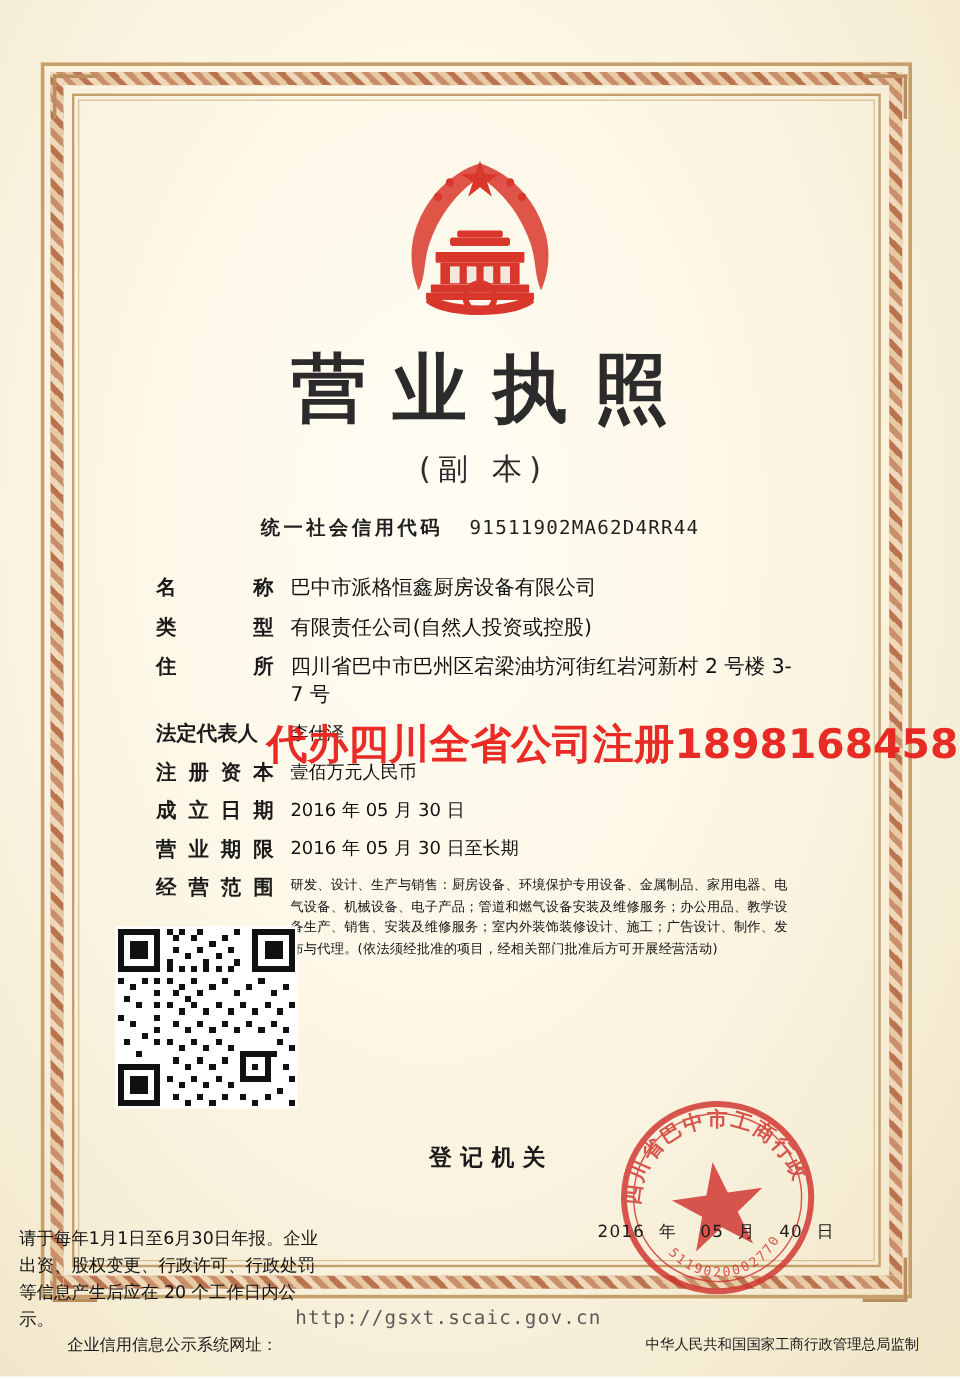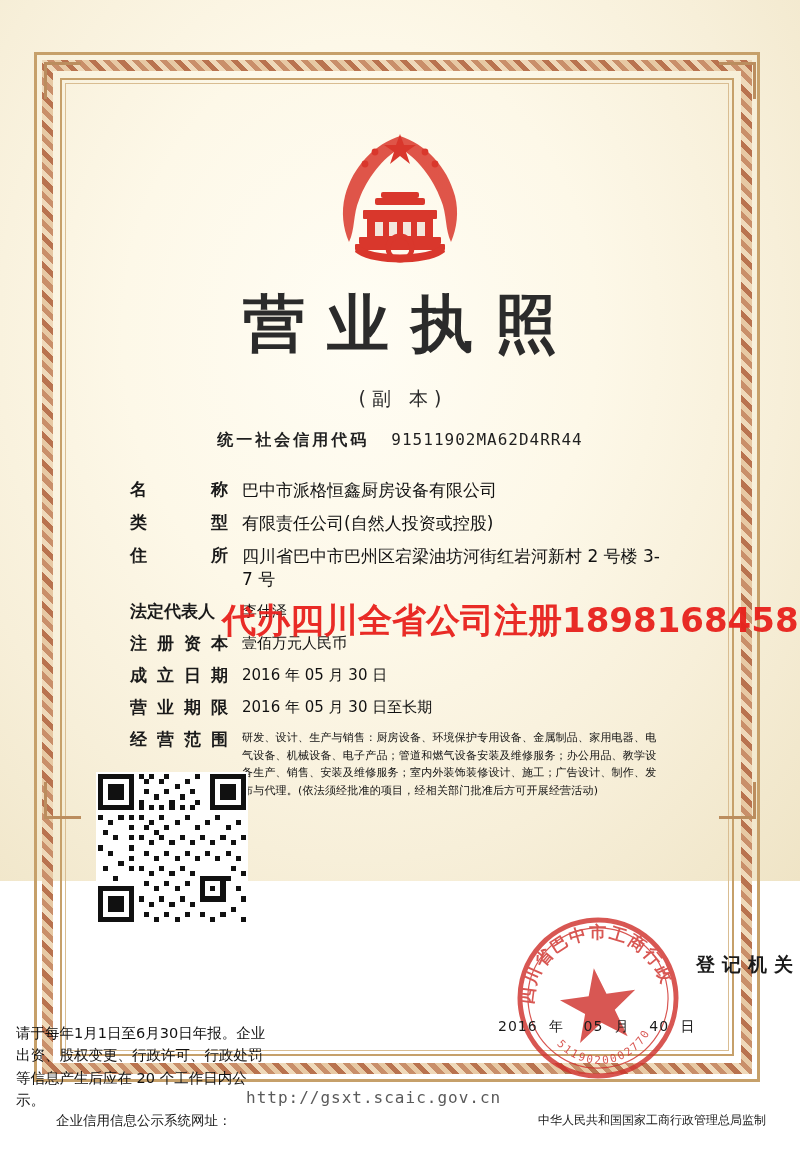--- a/index.html
+++ b/index.html
@@ -12,21 +12,21 @@
     height: 1149px;
     font-family: "Liberation Serif", serif;
     overflow: hidden;
     position: relative;
   }
 
   .license {
     position: absolute;
     left: 0; top: 0;
     width: 800px;
-    height: 881px;
+    height: 1147px;
     background:
       radial-gradient(ellipse at 45% 38%, #fffdf4 0%, #fdf8e8 38%, #f7efd9 68%, #efe4c6 100%);
   }
 
   
   .frame-outer {
     position: absolute;
     left: 34px; top: 52px;
     width: 726px; height: 1030px;
     border: 3px solid #c6a06a;
@@ -89,25 +89,25 @@
     text-align: center;
     font-family: "DejaVu Sans", sans-serif;
     font-weight: bold;
     font-size: 62px;
     letter-spacing: 22px;
     text-indent: 22px;
     color: #2b2b2b;
   }
   .subtitle {
     position: absolute;
-    top: 386px;
+    top: 374px;
     left: 0; right: 0;
     text-align: center;
     font-family: "DejaVu Sans", sans-serif;
-    font-size: 19px;
+    font-size: 25px;
     letter-spacing: 6px;
     text-indent: 6px;
     color: #2b2b2b;
   }
   .credit-code {
     position: absolute;
     top: 430px;
     left: 0; right: 0;
     text-align: center;
     font-family: "DejaVu Sans", sans-serif;
@@ -170,21 +170,21 @@
     padding: 2px;
     box-sizing: border-box;
   }
   .qr canvas, .qr .qrgrid { display:block; }
 
   
   .authority {
     position: absolute;
     left: 12px; right: 0;
     top: 952px;
-    text-align: right;
+    text-align: center;
     font-family: "DejaVu Sans", sans-serif;
     font-weight: bold;
     font-size: 19px;
     letter-spacing: 7px;
     text-indent: 7px;
     color: #1a1a1a;
   }
   .date-line {
     position: absolute;
     left: 498px;

